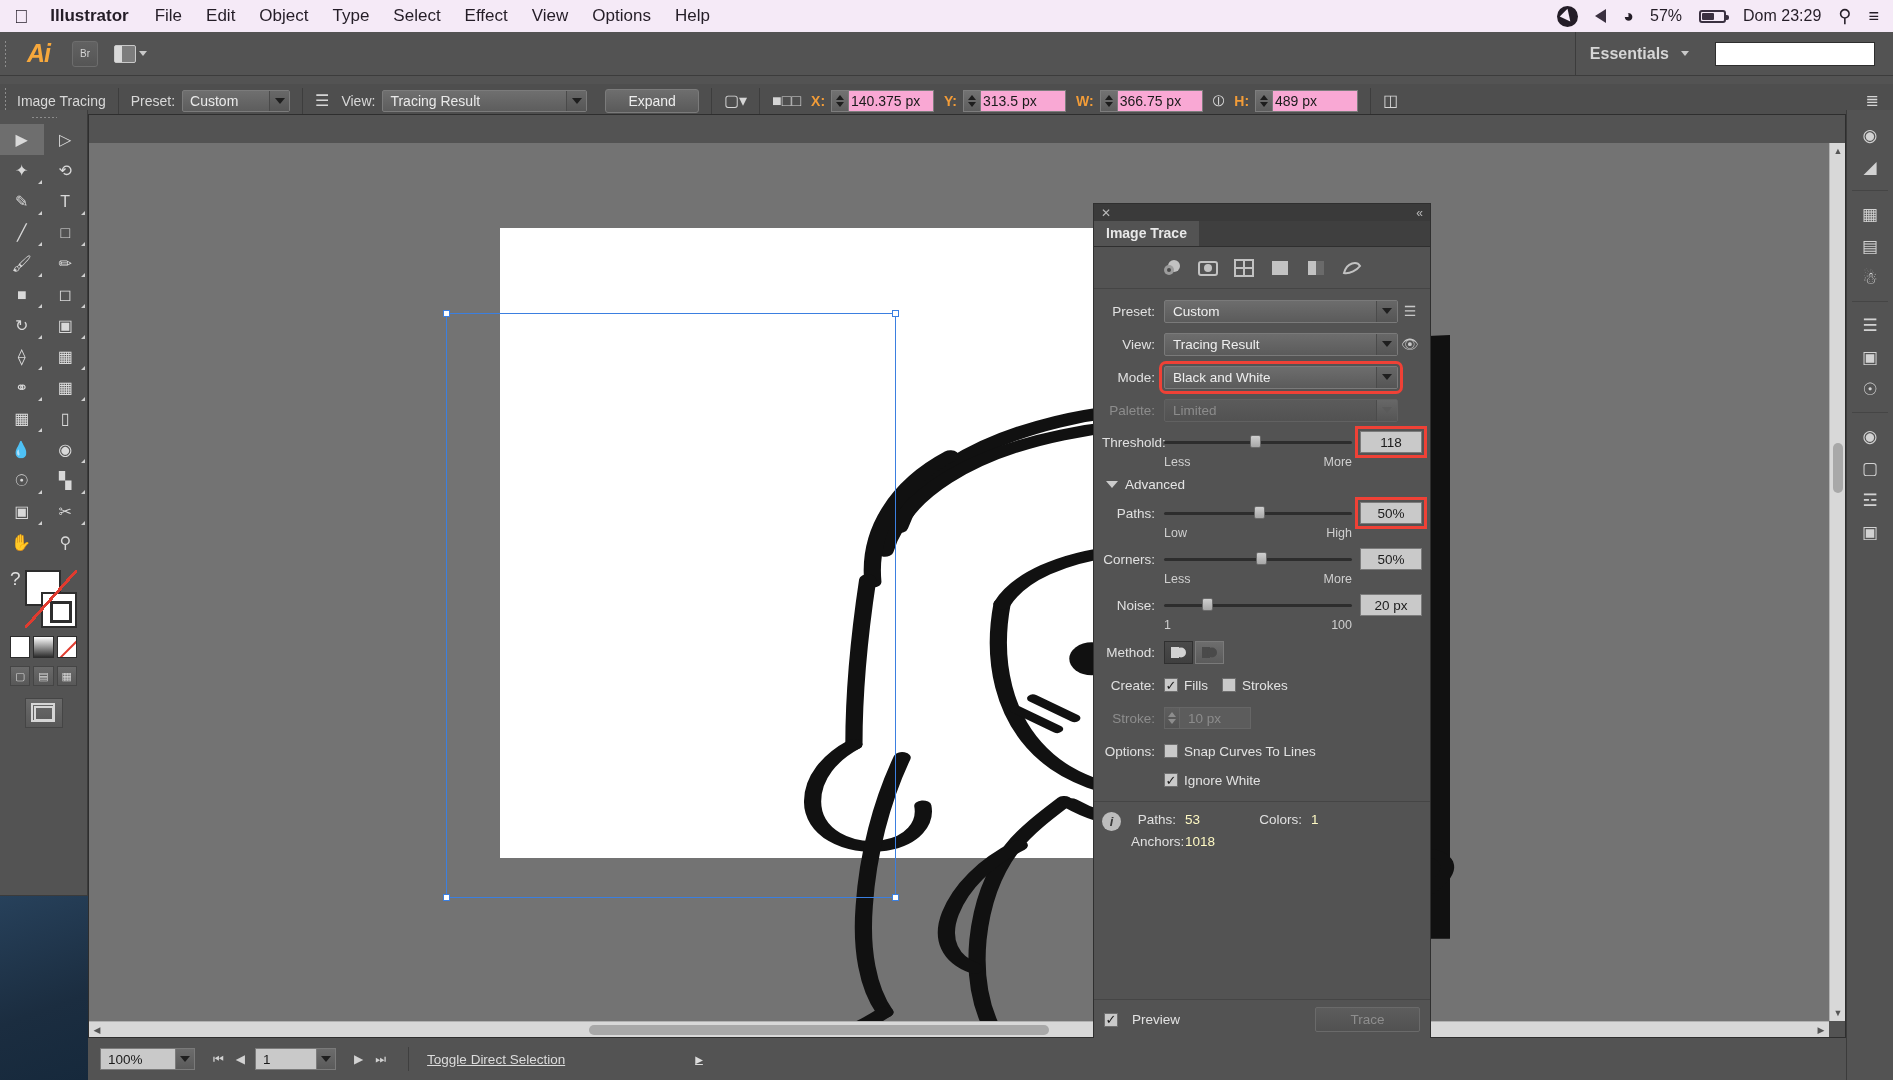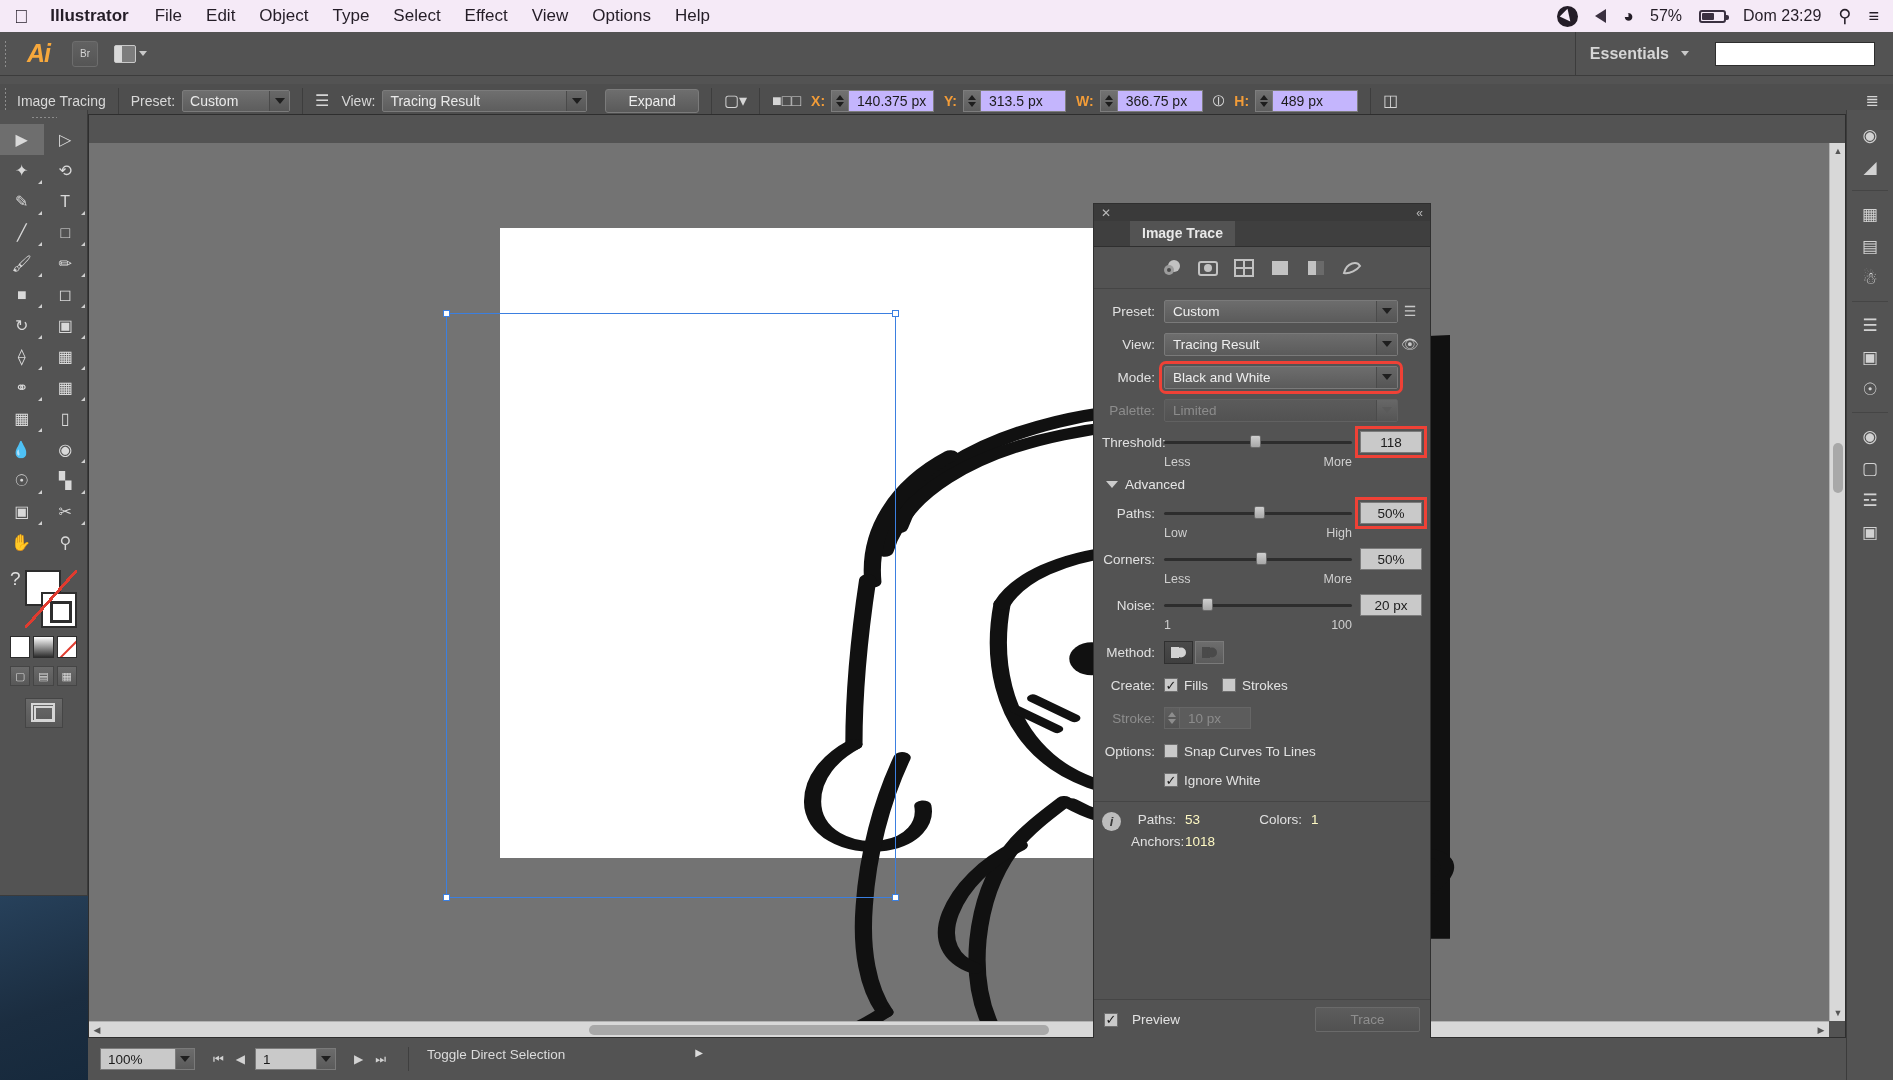--- a/index.html
+++ b/index.html
@@ -105,22 +105,22 @@
   .num-field {
     display:flex; align-items:center; height:22px;
   }
   .num-field .spin {
     width:17px;height:22px;background:linear-gradient(#727272,#5d5d5d);border:1px solid #7d7d7d;border-right:none;
     display:flex;flex-direction:column;align-items:center;justify-content:center;gap:2px;
   }
   .num-field .spin .u { width:0;height:0;border-left:4px solid transparent;border-right:4px solid transparent;border-bottom:5px solid #1d1d1d; }
   .num-field .spin .d { width:0;height:0;border-left:4px solid transparent;border-right:4px solid transparent;border-top:5px solid #1d1d1d; }
   .num-field input, .num-field .val {
-    width:86px;height:22px;background:#c4b5fd;border:1px solid #7d7d7d;
-    color:#1b1b1b;font-size:14px;padding-left:8px;display:flex;align-items:center;
+    width:86px;height:22px;background:#f9a8d4;border:1px solid #7d7d7d;
+    color:#1b1b1b;font-size:14px;padding-left:2px;display:flex;align-items:center;
     font-family:"Liberation Sans", sans-serif;
   }
   .orange-lbl { color:#f29c38; font-size:14px; font-weight:bold; margin:0 6px 0 10px; }
   .icon-box { color:#d5d5d5; font-size:16px; display:flex; align-items:center; }
 
   
   #toolbar {
     position:absolute; left:0; top:110px; width:88px; bottom:0;
     background:#535353; border-right:1px solid #3b3b3b;
   }
@@ -221,21 +221,21 @@
   }
   #tp-close {
     height:17px; background:#3a3a3a; display:flex; align-items:center; justify-content:space-between;
     padding:0 7px; color:#b9b9b9; font-size:12px;
   }
   #tp-tabs {
     height:26px; background:#3f3f3f; display:flex; align-items:flex-end;
     border-bottom:1px solid #2f2f2f;
   }
   #tp-tabs .tab {
-    background:#535353; padding:4px 12px 5px; font-size:14px; font-weight:bold; color:#e8e8e8;margin-left:36px;
+    background:#535353; padding:4px 12px 5px; font-size:14px; font-weight:bold; color:#e8e8e8;
   }
   #tp-icons {
     height:42px; display:flex; align-items:center; justify-content:center; gap:12px;
     border-bottom:1px solid #454545;
   }
   .tp-ic { width:24px;height:24px; display:flex;align-items:center;justify-content:center; color:#c9c9c9; }
   #tp-body { padding:10px 8px 0 8px; }
   .row { display:flex; align-items:center; margin-bottom:9px; height:24px; }
   .row .lab { width:62px; text-align:right; padding-right:9px; color:#e0e0e0; font-size:13.5px; }
   .row .lab.dim { color:#8d8d8d; }
@@ -341,22 +341,22 @@
     width:19px;height:22px;background:linear-gradient(#6c6c6c,#5a5a5a);border:1px solid #7a7a7a;border-left:none;
     display:flex;align-items:center;justify-content:center;
   }
   .zoom-combo .cap .tri{width:0;height:0;border-left:5px solid transparent;border-right:5px solid transparent;border-top:6px solid #1f1f1f;}
   .nav-btns { display:flex; align-items:center; gap:12px; margin-left:18px; color:#d2d2d2; font-size:12px; }
   .page-combo { display:flex; align-items:center; margin-left:10px; }
   .page-combo .v { width:62px;height:22px;background:#c9c9c9;border:1px solid #7b7b7b;color:#1b1b1b;display:flex;align-items:center;padding-left:7px;}
   .page-combo .cap { width:19px;height:22px;background:linear-gradient(#6c6c6c,#5a5a5a);border:1px solid #7a7a7a;border-left:none;display:flex;align-items:center;justify-content:center;}
   .page-combo .cap .tri{width:0;height:0;border-left:5px solid transparent;border-right:5px solid transparent;border-top:6px solid #1f1f1f;}
   #status-text {
-    margin-left:22px; display:flex; gap:10px;
-    border-left:1px solid #3f3f3f; padding-left:18px; height:24px;
+    margin-left:22px; display:flex; align-items:center; gap:10px;
+    border-left:1px solid #3f3f3f; padding-left:18px; height:24px;text-decoration:underline;
   }
   
   #desk-left {
     position:absolute; left:0; bottom:0; width:88px; height:185px;
     background:linear-gradient(160deg,#27415b,#1b2d40 60%,#16293c);
     border-top:1px solid #3b3b3b;
   }
   #desk-right {
     position:absolute; right:0; bottom:0; width:47px; height:240px;
     background:linear-gradient(160deg,#27415b,#1b2d40 60%,#16293c);

